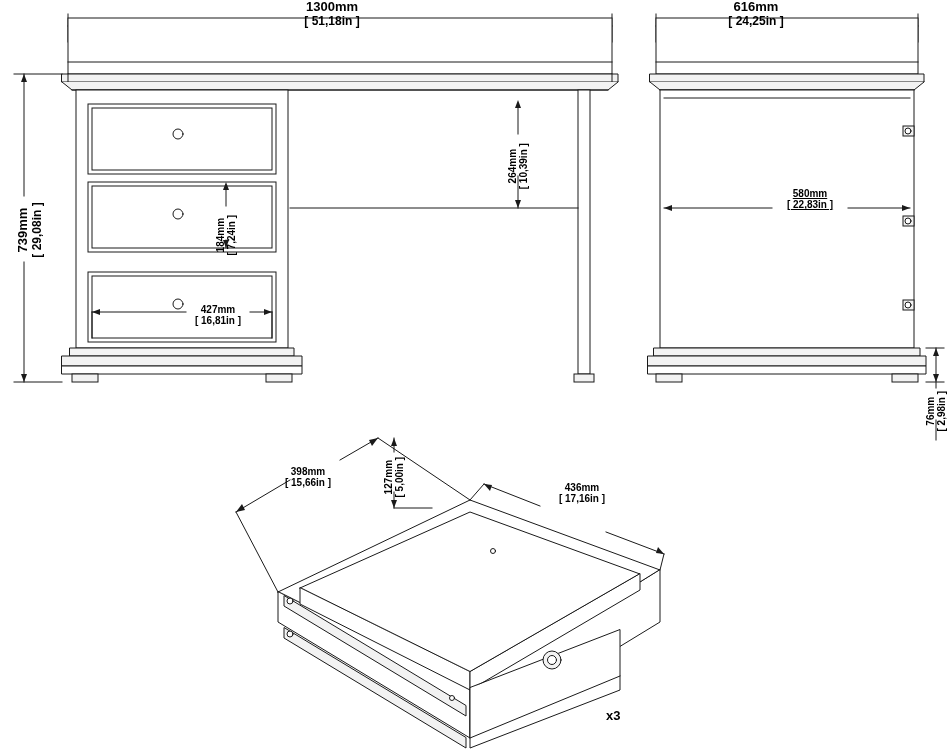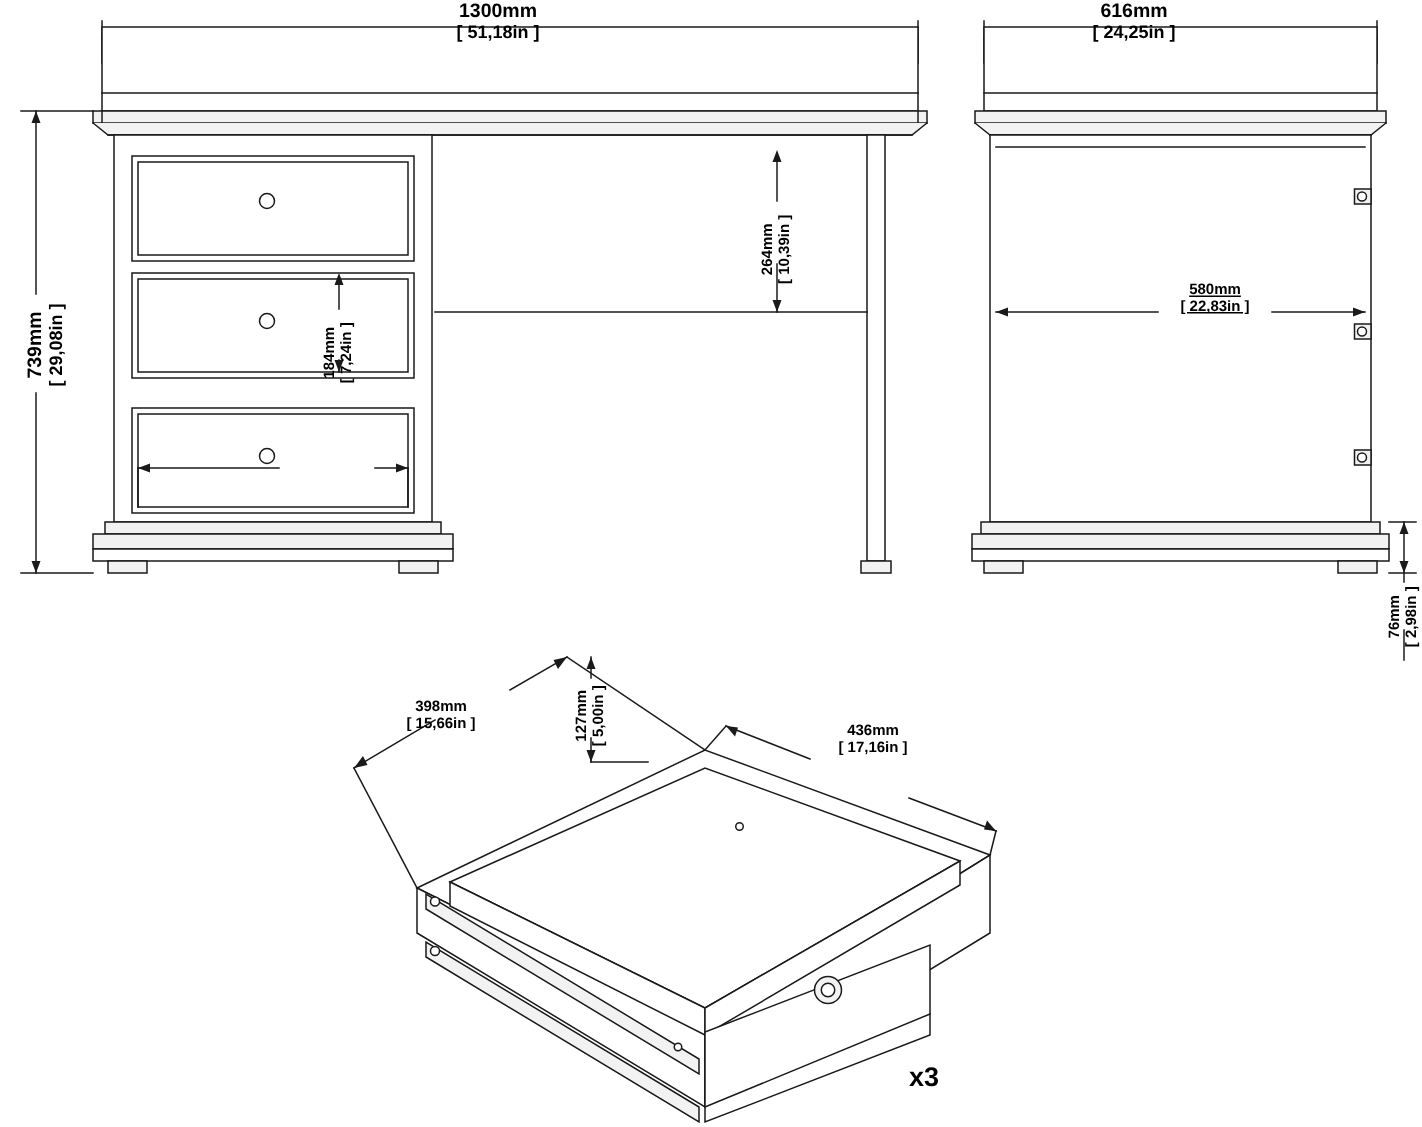--- a/index.html
+++ b/index.html
@@ -6,21 +6,21 @@
   body{width:948px;height:751px;position:relative;overflow:hidden;
        font-family:"Liberation Sans", sans-serif;color:#000;}
   .stage{position:absolute;left:0;top:0;width:913px;height:751px;}
   svg{position:absolute;left:0;top:0;width:948px;height:751px;}
   .lbl{position:absolute;font-weight:bold;line-height:1.12;text-align:center;white-space:nowrap;}
   .lbl .mm{font-size:10px;}
   .lbl .in{font-size:10px;}
   .lbl.big .mm{font-size:13px;}
   .lbl.big .in{font-size:12px;}
   .vert{transform:rotate(-90deg);transform-origin:50% 50%;}
-  .x3{position:absolute;font-size:18px;font-weight:bold;}
+  .x3{position:absolute;font-size:13px;font-weight:bold;}
 </style>
 </head>
 <body>
 
 <div class="stage">
 
   <svg viewBox="0 0 948 751">
     <g stroke="#1a1a1a" fill="none" stroke-width="1" stroke-linecap="square">
 
       <line x1="68" y1="14" x2="68" y2="42"></line>
@@ -185,37 +185,41 @@
   <div class="lbl vert" style="left:478px;top:155px;width:80px;">
     <div class="mm">264mm</div>
     <div class="in">[ 10,39in ]</div>
   </div>
 
   <div class="lbl vert" style="left:186px;top:224px;width:80px;">
     <div class="mm">184mm</div>
     <div class="in">[ 7,24in ]</div>
   </div>
 
+  <div class="lbl" style="left:150px;top:304px;width:136px;">
+    <div class="mm">427mm</div>
+    <div class="in">[ 16,81in ]</div>
+  </div>
 
   <div class="lbl big" style="left:716px;top:0px;width:80px;">
     <div class="mm">616mm</div>
     <div class="in">[ 24,25in ]</div>
   </div>
 
   <div class="lbl" style="left:770px;top:188px;width:80px;text-decoration:underline;">
     <div class="mm">580mm</div>
     <div class="in">[ 22,83in ]</div>
   </div>
 
   <div class="lbl vert" style="left:896px;top:400px;width:80px;">
     <div class="mm">76mm</div>
     <div class="in">[ 2,98in ]</div>
   </div>
 
-  <div class="lbl" style="left:260px;top:466px;width:68px;">
+  <div class="lbl" style="left:274px;top:466px;width:68px;">
     <div class="mm">398mm</div>
     <div class="in">[ 15,66in ]</div>
   </div>
 
   <div class="lbl vert" style="left:360px;top:466px;width:68px;">
     <div class="mm">127mm</div>
     <div class="in">[ 5,00in ]</div>
   </div>
 
   <div class="lbl" style="left:548px;top:482px;width:68px;">

